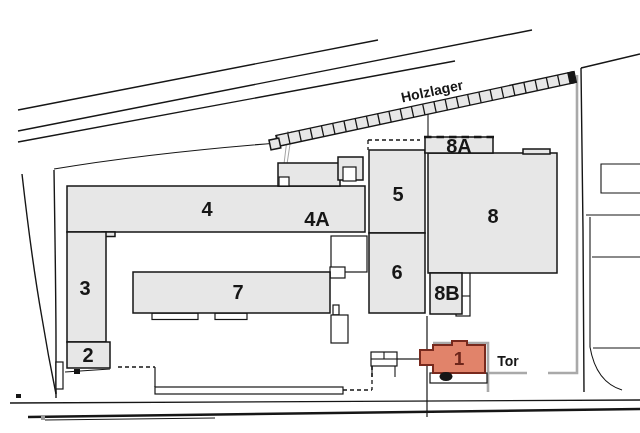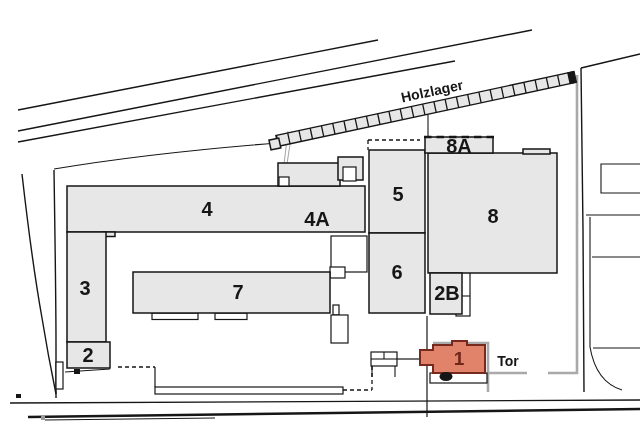--- a/index.html
+++ b/index.html
@@ -144,18 +144,18 @@
   <div class="lbl hl" style="left:459px;top:358px;">1</div>
   <div class="lbl" style="left:88px;top:355px;">2</div>
   <div class="lbl" style="left:85px;top:288px;">3</div>
   <div class="lbl" style="left:207px;top:209px;">4</div>
   <div class="lbl" style="left:317px;top:176px;margin-top:43px;">4A</div>
   <div class="lbl" style="left:398px;top:194px;">5</div>
   <div class="lbl" style="left:397px;top:272px;">6</div>
   <div class="lbl" style="left:238px;top:292px;">7</div>
   <div class="lbl" style="left:493px;top:216px;">8</div>
   <div class="lbl" style="left:459px;top:146px;">8A</div>
-  <div class="lbl" style="left:447px;top:293px;">2B</div>
+  <div class="lbl" style="left:447px;top:293px;">8B</div>
 
   <div class="lbl small rot" style="left:432px;top:91px;">Holzlager</div>
   <div class="lbl small" style="left:508px;top:361px;">Tor</div>
 
 </div>
 
 </body></html>

